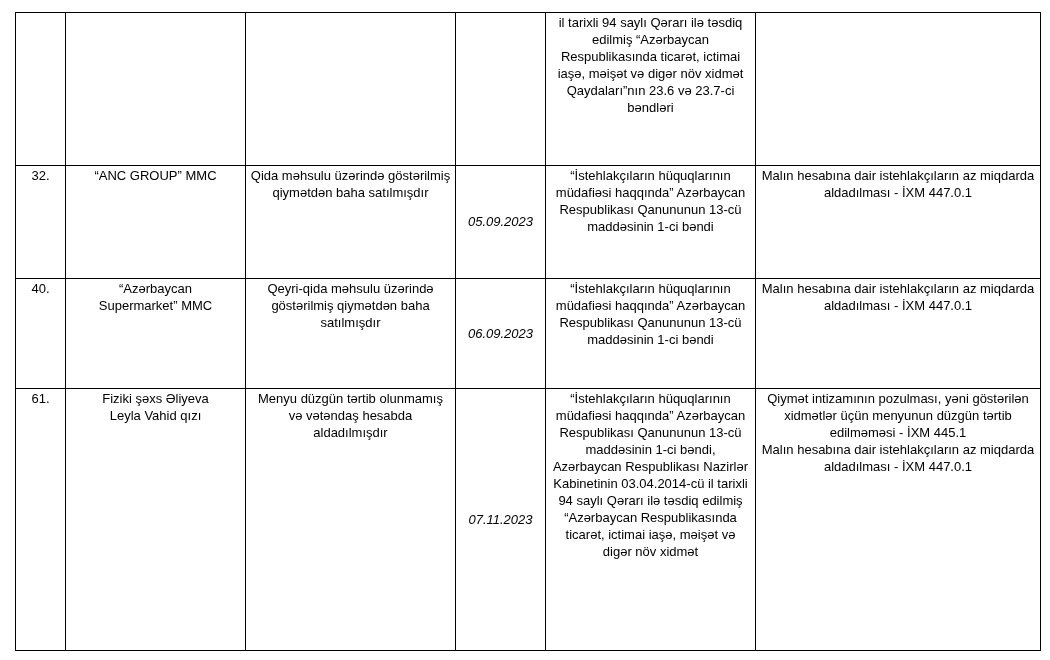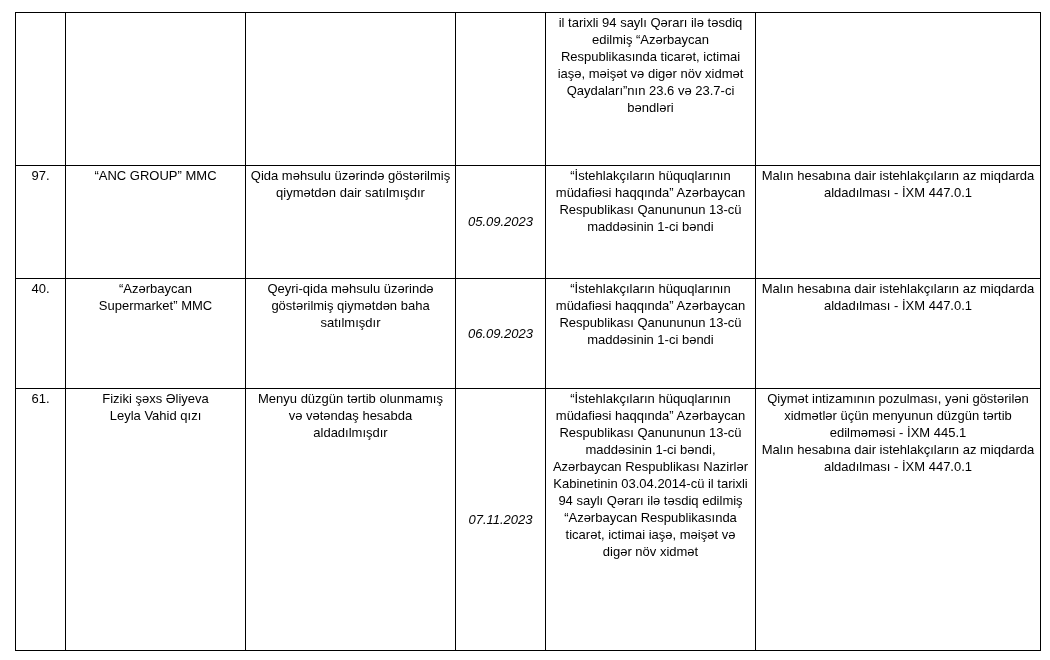--- a/index.html
+++ b/index.html
@@ -58,23 +58,23 @@
     <tbody>
       <tr class="r0">
         <td class="c-num"></td>
         <td class="c-entity"></td>
         <td class="c-violation"></td>
         <td class="c-date"></td>
         <td class="c-legal">il tarixli 94 saylı Qərarı ilə təsdiq edilmiş “Azərbaycan Respublikasında ticarət, ictimai iaşə, məişət və digər növ xidmət Qaydaları”nın 23.6 və 23.7-ci bəndləri</td>
         <td class="c-sanction"></td>
       </tr>
       <tr class="r59">
-        <td class="c-num">97.</td>
+        <td class="c-num">32.</td>
         <td class="c-entity">“ANC GROUP” MMC</td>
-        <td class="c-violation">Qida məhsulu üzərində göstərilmiş qiymətdən dair satılmışdır</td>
+        <td class="c-violation">Qida məhsulu üzərində göstərilmiş qiymətdən baha satılmışdır</td>
         <td class="c-date">05.09.2023</td>
         <td class="c-legal">“İstehlakçıların hüquqlarının müdafiəsi haqqında” Azərbaycan Respublikası Qanununun 13-cü maddəsinin 1-ci bəndi</td>
         <td class="c-sanction">Malın hesabına dair istehlakçıların az miqdarda aldadılması - İXM 447.0.1</td>
       </tr>
       <tr class="r60">
         <td class="c-num">40.</td>
         <td class="c-entity">“Azərbaycan
 Supermarket” MMC</td>
         <td class="c-violation">Qeyri-qida məhsulu üzərində göstərilmiş qiymətdən baha satılmışdır</td>
         <td class="c-date">06.09.2023</td>

